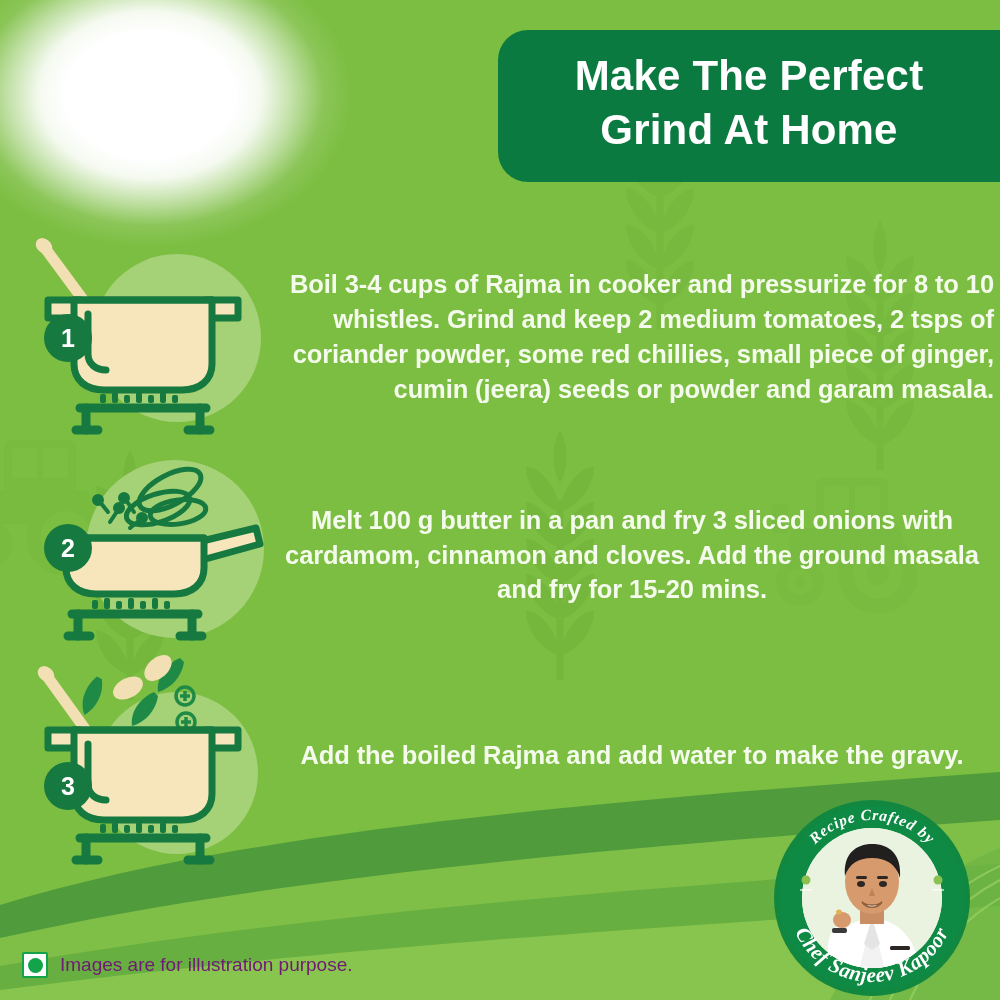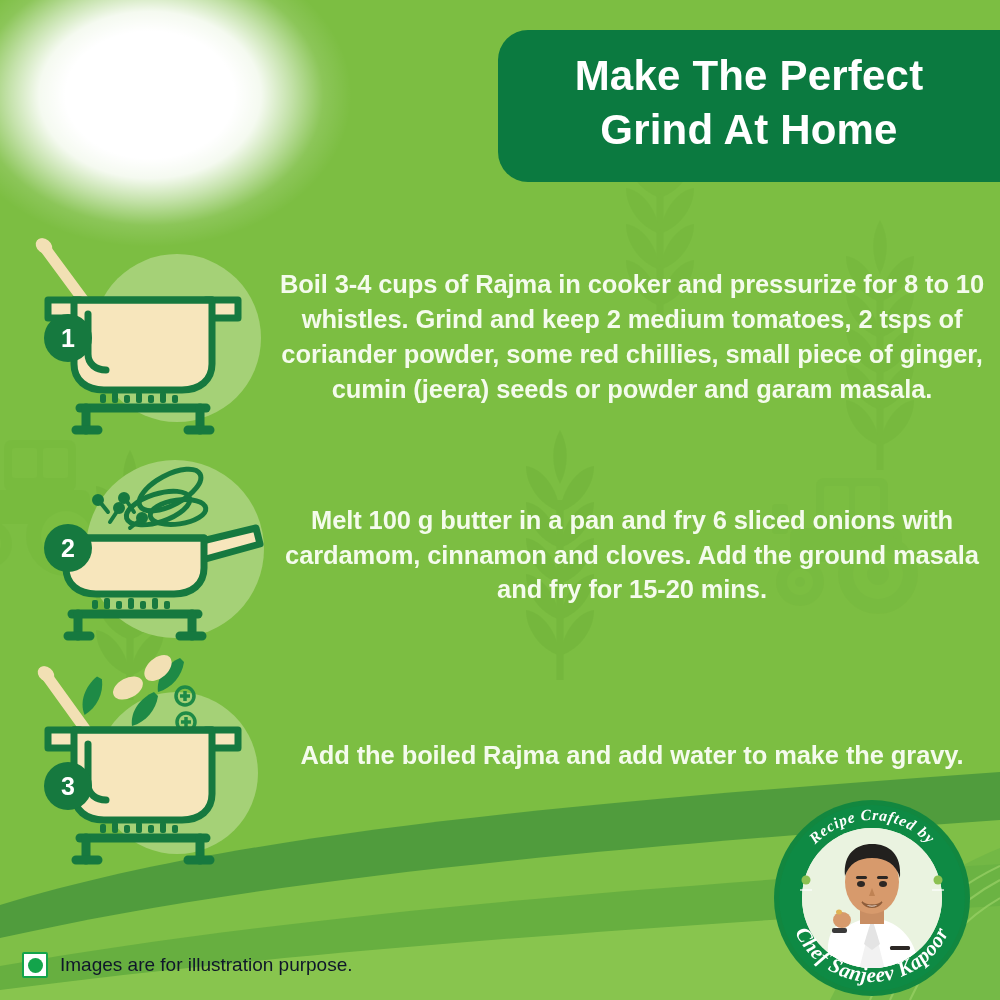--- a/index.html
+++ b/index.html
@@ -97,21 +97,21 @@
   .step-text {
     color: #F4FBEC;
     font-size: 25.5px;
     font-weight: bold;
     line-height: 1.37;
     text-align: center;
     letter-spacing: -0.1px;
   }
 
   #step-1 { left: 18px;  top: 232px; }
-  #step-1 .step-text { width: 724px; margin-left: 2px; }
+  #step-1 .step-text { width: 724px; margin-left: 2px; text-align: right; }
   #step-2 { left: 18px;  top: 450px; }
   #step-2 .step-text { width: 724px; margin-left: 2px; }
   #step-3 { left: 18px;  top: 650px; }
   #step-3 .step-text { width: 724px; margin-left: 2px; }
 
   
   .chef-badge {
     position: absolute;
     left: 772px; top: 798px;
     width: 200px; height: 200px;
@@ -134,21 +134,21 @@
     align-items: center;
     justify-content: center;
     border-radius: 2px;
   }
   .veg-dot {
     width: 15px; height: 15px;
     border-radius: 50%;
     background: #13A44B;
   }
   .footer-note {
-    color: #0f172a;
+    color: #701a75;
     font-size: 19px;
     font-weight: normal;
   }
 </style>
 </head>
 <body>
 
 <div id="poster">
 
   <svg class="bg-svg" viewBox="0 0 1000 1000" xmlns="http://www.w3.org/2000/svg">
@@ -318,21 +318,21 @@
           <rect x="146" y="151" width="6" height="8" rx="2"></rect>
         </g>
 
         <g>
           <path d="M54,164 L180,164" stroke="#16793F" stroke-width="9" stroke-linecap="round"></path>
           <path d="M60,164 L60,186 M174,164 L174,186" stroke="#16793F" stroke-width="9" stroke-linecap="round"></path>
           <path d="M50,186 L72,186 M162,186 L184,186" stroke="#16793F" stroke-width="9" stroke-linecap="round"></path>
         </g>
       </svg>
     </div>
-    <div class="step-text">Melt 100 g butter in a pan and fry 6 sliced onions with cardamom, cinnamon and cloves. Add the ground masala and fry for 15-20 mins.</div>
+    <div class="step-text">Melt 100 g butter in a pan and fry 3 sliced onions with cardamom, cinnamon and cloves. Add the ground masala and fry for 15-20 mins.</div>
   </div>
 
   <div class="step" id="step-3">
     <div class="step-icon-zone">
       <div class="icon-disc" style="left:78px; top:42px; width:162px; height:162px;"></div>
       <div class="step-badge" style="left:26px; top:112px;">
         <span>3</span>
       </div>
       <svg style="position:absolute; left:0; top:0;" width="250" height="220" viewBox="0 0 250 220" xmlns="http://www.w3.org/2000/svg">
 

